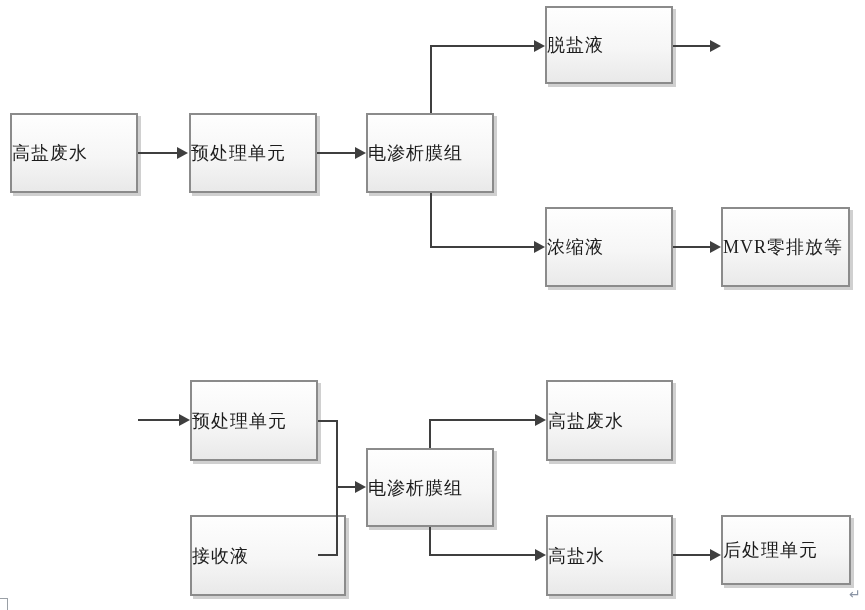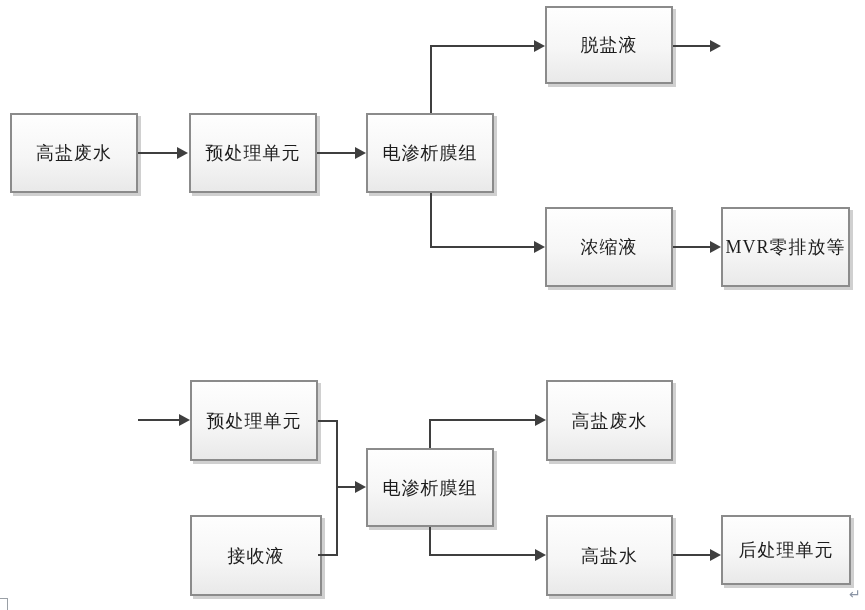--- a/index.html
+++ b/index.html
@@ -16,21 +16,20 @@
     font-family: "Liberation Serif", "DejaVu Serif", serif;
   }
   .node {
     position: absolute;
     box-sizing: border-box;
     border: 2px solid #8b8b8b;
     background: linear-gradient(180deg, #fefefe 0%, #f6f6f6 55%, #e9e9e9 100%);
     box-shadow: 3px 3px 0 rgba(150,150,150,0.45);
     display: flex;
     align-items: center;
-    justify-content: center;
   }
   .node-label {
     font-size: 18px;
     color: #1c1c1c;
     letter-spacing: 1px;
     white-space: nowrap;
   }
   .line {
     position: absolute;
     background: #3f3f3f;
@@ -111,21 +110,21 @@
   <div class="arrow-right" style="left:710px; top:40px"></div>
 
   <div class="line h" style="left:673px; top:246px; width:38px"></div>
   <div class="arrow-right" style="left:710px; top:241px"></div>
 
 
   <div class="node" style="left:190px; top:380px; width:128px; height:81px">
     <span class="node-label">预处理单元</span>
   </div>
 
-  <div class="node" style="left:190px; top:515px; width:132px; height:81px">
+  <div class="node" style="left:190px; top:515px; width:156px; height:81px">
     <span class="node-label">接收液</span>
   </div>
 
   <div class="node" style="left:366px; top:448px; width:128px; height:79px">
     <span class="node-label">电渗析膜组</span>
   </div>
 
   <div class="node" style="left:546px; top:380px; width:127px; height:81px">
     <span class="node-label">高盐废水</span>
   </div>

